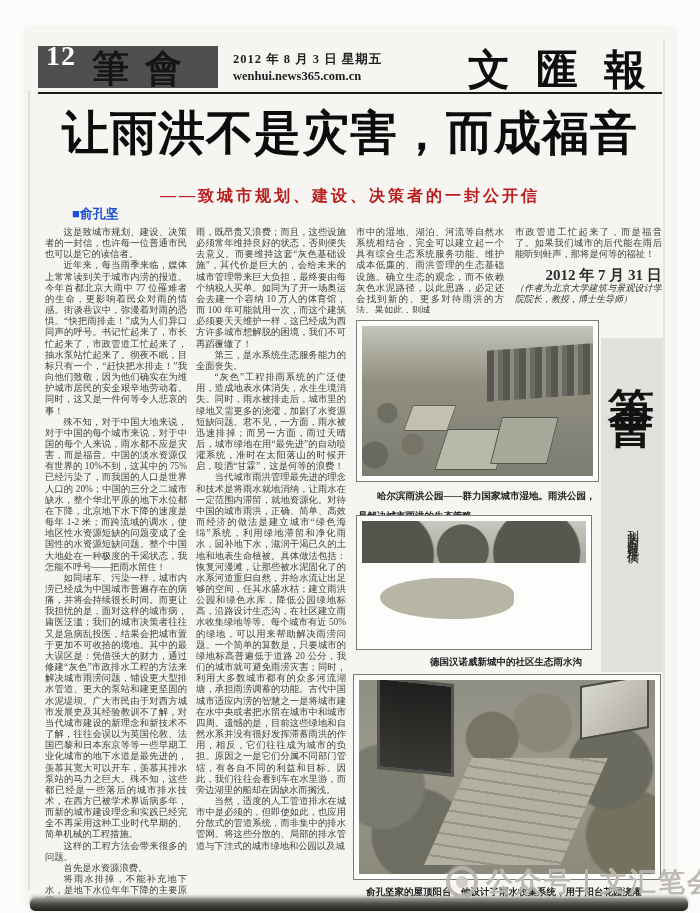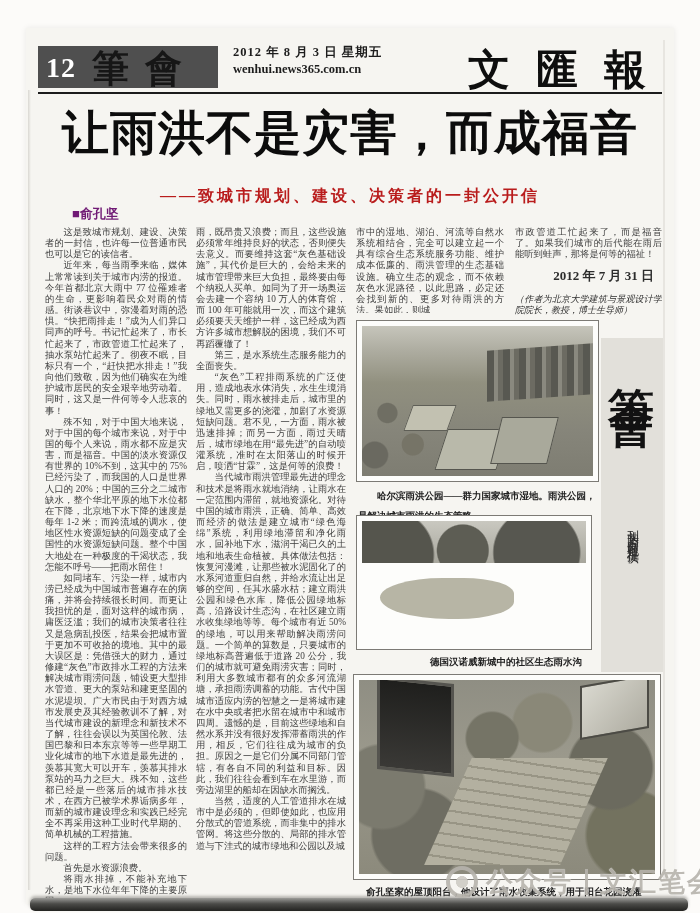--- a/index.html
+++ b/index.html
@@ -4,42 +4,42 @@
 <style>
   html,body{margin:0;padding:0;}
   body{width:700px;height:913px;background:#fcfbf9;font-family:"Liberation Serif","DejaVu Serif",serif;}
   .canvas{position:relative;width:700px;height:913px;overflow:hidden;}
   .page-tint{position:absolute;left:26px;top:28px;width:648px;height:876px;background:#f6f5f1;box-shadow:0 0 6px rgba(0,0,0,.08);}
   .edge-left{position:absolute;left:28px;top:90px;width:3px;height:800px;background:linear-gradient(90deg,#d9d7d2,rgba(217,215,210,0));}
   .edge-right{position:absolute;left:663px;top:40px;width:2px;height:840px;background:#e7e5e0;}
 
   
   .header-band{position:absolute;left:38px;top:46px;width:180px;height:42px;background:#4f4f4f;}
-  .pagenum{position:absolute;left:46px;top:52px;color:#fff;font-size:28px;font-weight:bold;letter-spacing:1px;}
+  .pagenum{position:absolute;left:46px;top:40px;color:#fff;font-size:28px;font-weight:bold;letter-spacing:1px;}
   .section-cal{position:absolute;left:92px;top:44px;font-size:37px;font-weight:900;color:#161616;letter-spacing:16px;white-space:nowrap;}
-  .date-block{position:absolute;left:233px;top:44px;color:#1d1d1d;line-height:17px;}
+  .date-block{position:absolute;left:233px;top:51px;color:#1d1d1d;line-height:17px;}
   .date-line{font-size:12.5px;font-weight:bold;letter-spacing:1px;}
   .url-line{font-size:12.5px;font-weight:bold;font-family:"Liberation Serif",serif;}
   .masthead{position:absolute;left:468px;top:42px;font-size:42px;font-weight:900;color:#0e0e0e;letter-spacing:26px;white-space:nowrap;}
   .header-rule{position:absolute;left:38px;top:92px;width:624px;height:2px;background:#1c1c1c;}
 
   
   .headline{position:absolute;left:48px;top:102px;width:604px;text-align:center;font-size:47px;font-weight:900;color:#0c0c0c;letter-spacing:1px;white-space:nowrap;}
   .subtitle{position:absolute;left:110px;top:186px;width:480px;text-align:center;font-size:16px;font-weight:600;letter-spacing:3px;color:#b91c1c;white-space:nowrap;}
-  .author{position:absolute;left:72px;top:205px;font-size:13px;font-weight:bold;color:#701a75;}
+  .author{position:absolute;left:72px;top:205px;font-size:13px;font-weight:bold;color:#1d4ed8;}
 
   
   .col{position:absolute;top:227px;font-size:9.3px;line-height:11.15px;text-align:justify;color:#3d3d3d;overflow:hidden;}
   .col p{margin:0;}
   .col p.ind{text-indent:2em;}
   .col1{left:45px;width:142px;height:672px;}
   .col2{left:196px;width:150px;height:672px;font-family:Liberation Serif, serif;}
   .col3{left:356px;width:148px;height:86px;}
   .col4{left:515px;width:147px;height:180px;}
-  .dateline{display:block;text-align:center;font-weight:bold;margin:10px 0 12px 30px;font-size:13px;color:#2c2c2c;}
+  .dateline{display:block;text-align:center;font-weight:bold;margin:10px 0 1px 30px;font-size:15px;color:#2c2c2c;}
   .authnote{font-style:italic;font-size:9px;color:#2e2e2e;text-align:justify;}
 
   
   .gray-strip{position:absolute;left:601px;top:338px;width:62px;height:334px;background:#e2e0da;}
   .cal-vert{position:absolute;left:606px;top:350px;width:56px;text-align:center;writing-mode:vertical-rl;font-size:46px;font-weight:900;color:#121212;letter-spacing:14px;}
   .credit-vert{position:absolute;left:624px;top:520px;writing-mode:vertical-rl;font-size:12px;letter-spacing:2.5px;color:#2b2b2b;height:145px;}
 
   
   .photo{position:absolute;background:#fdfdfb;border:1px solid #7c7a75;padding:5px;box-sizing:border-box;}
   .photo .img{width:100%;height:100%;position:relative;overflow:hidden;}

